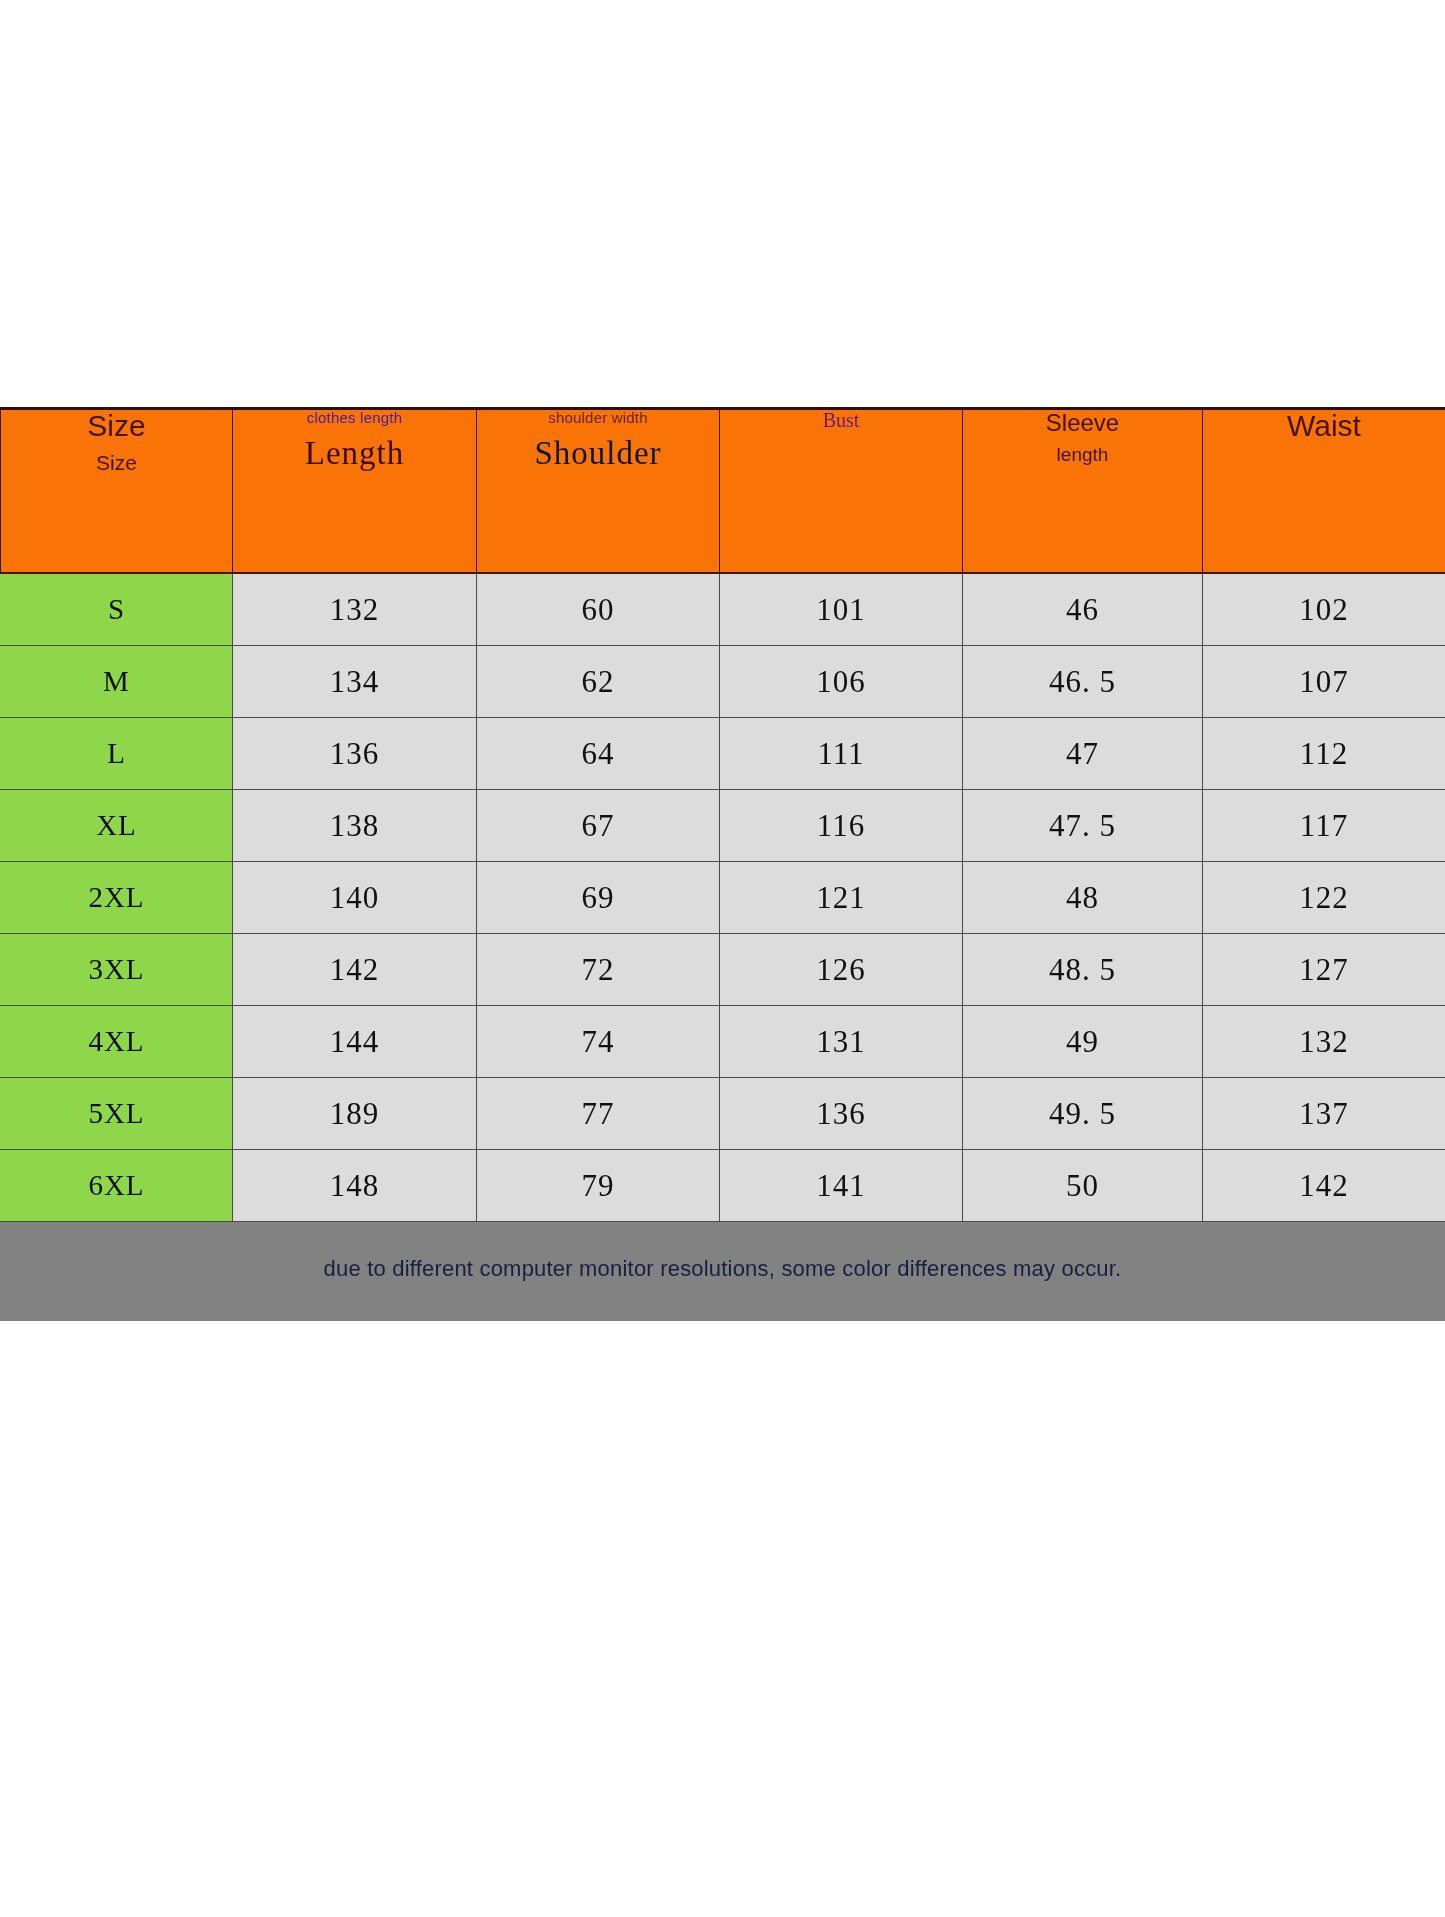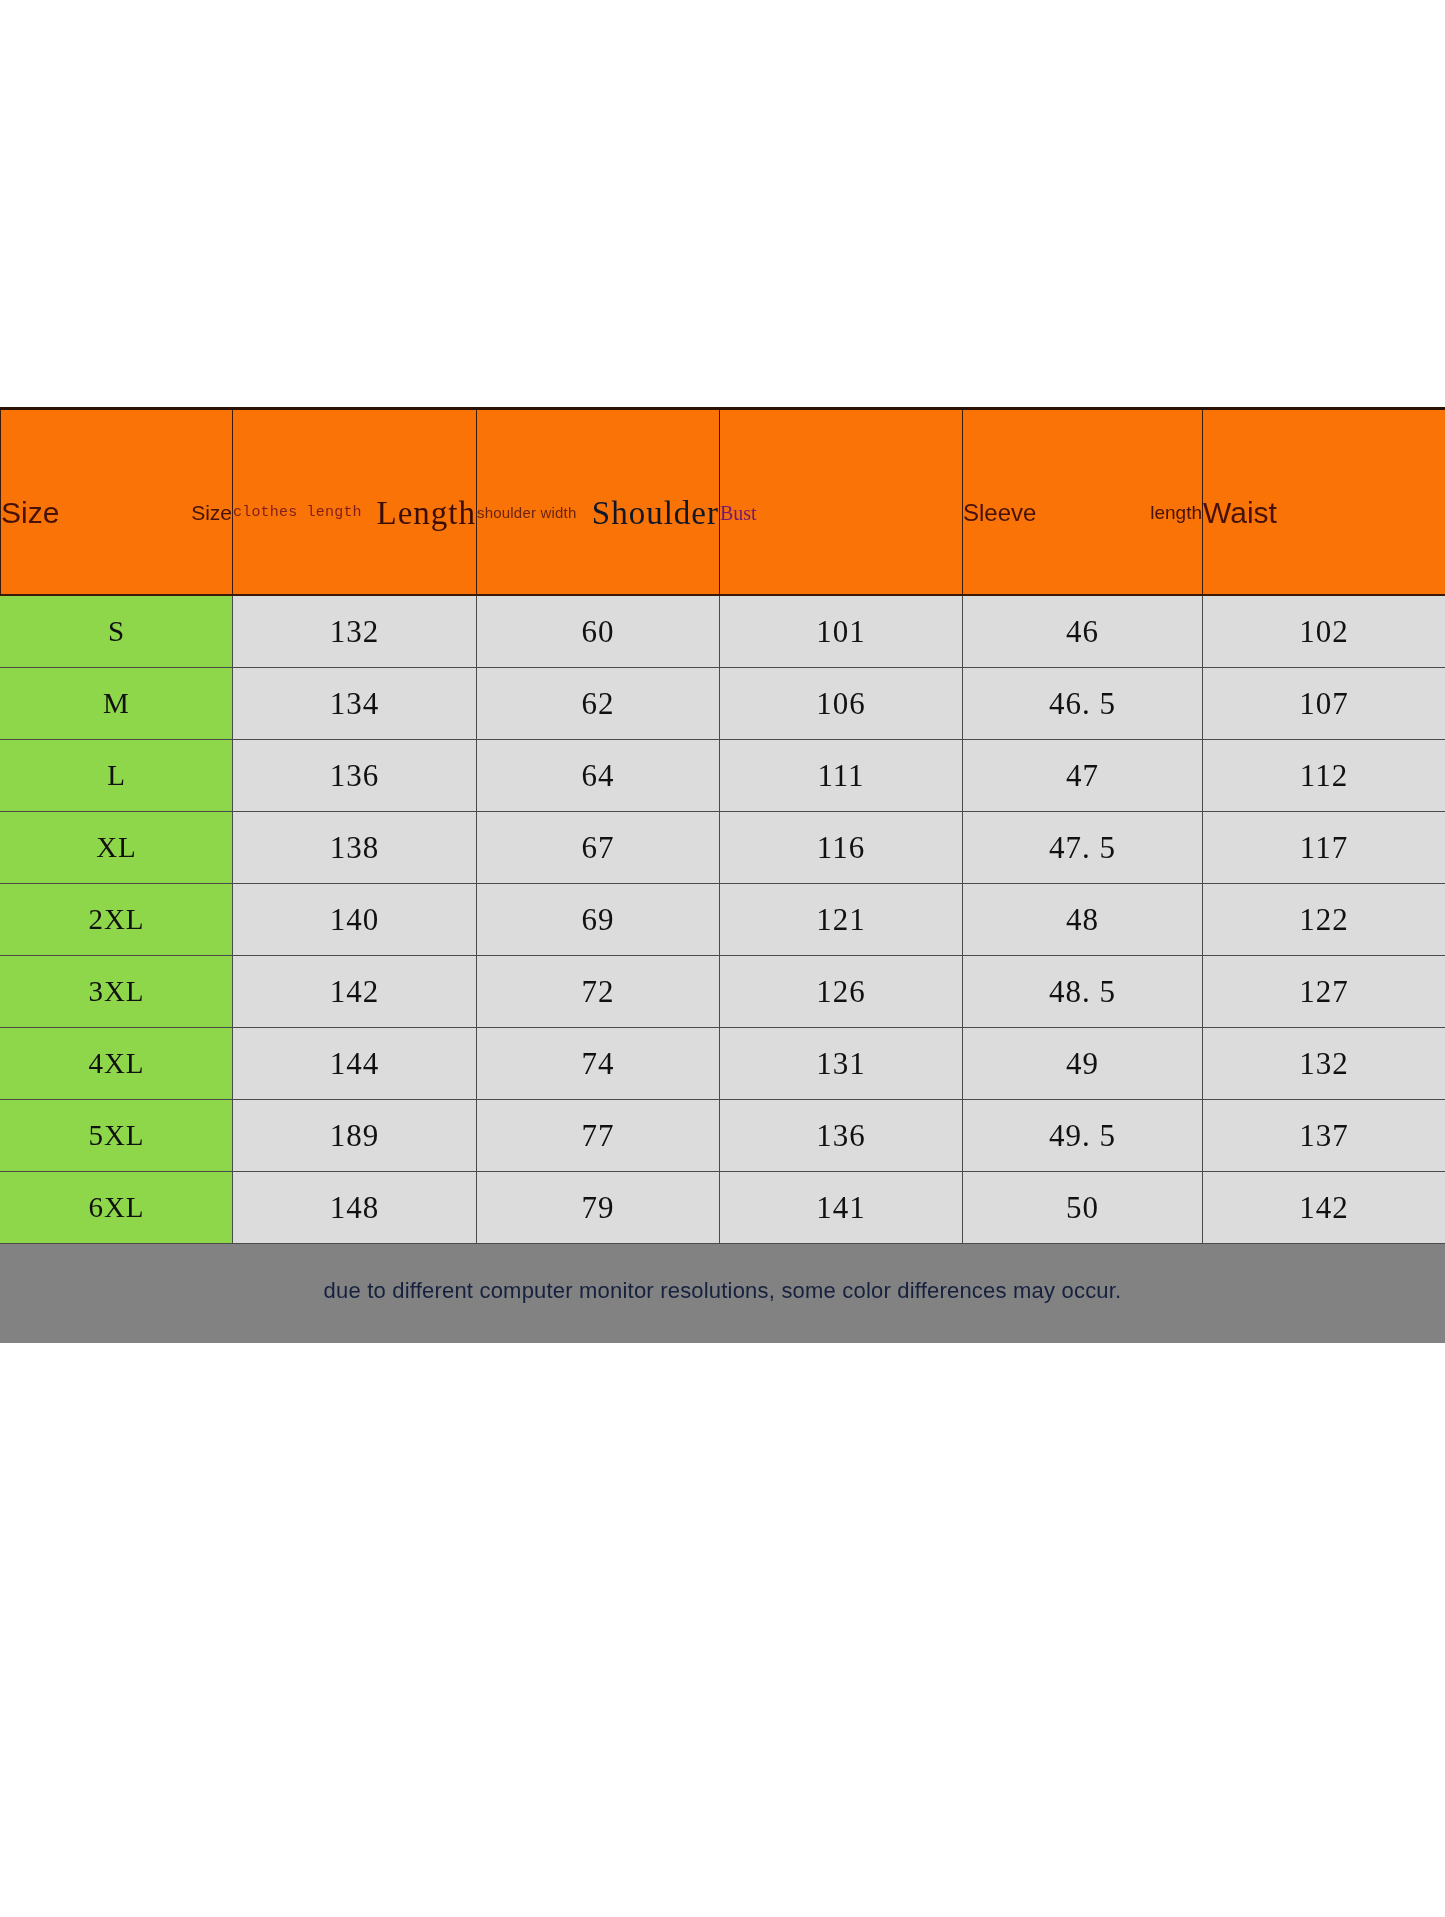--- a/index.html
+++ b/index.html
@@ -52,41 +52,40 @@
     border-top: 3px solid #2b1205;
     padding: 0;
     height: 162px;
     vertical-align: middle;
     text-align: center;
     color: #3d0f06;
     font-weight: normal;
   }
   .hd-stack {
     display: flex;
-    flex-direction: row;
+    flex-direction: column;
     align-items: center;
-    justify-content: space-between;
+    justify-content: flex-start;
     height: 162px;
     gap: 10px;
-    margin-top: 22px;
   }
   .hd-top {
     display: block;
     line-height: 1.05;
   }
   .hd-bot {
     display: block;
     line-height: 1.05;
   }
 
   
   .h-size  .hd-top { font-size: 30px; font-family: "Liberation Sans", sans-serif; color:#46120a; }
   .h-size  .hd-bot { font-size: 21px; font-family: "Liberation Sans", sans-serif; color:#46120a; }
 
-  .h-length .hd-top { font-size: 15px; font-family: Liberation Mono, monospace; color:#7f1d1d; letter-spacing:.2px; }
+  .h-length .hd-top { font-size: 15px; font-family: Liberation Sans, sans-serif; color:#4c1d95; letter-spacing:.2px; }
   .h-length .hd-bot { font-size: 33px; font-family: "Liberation Serif", serif; color:#3a0e06; letter-spacing: 1px; }
 
   .h-shoulder .hd-top { font-size: 15px; font-family: "Liberation Sans", sans-serif; color:#6a2410; letter-spacing:.2px; }
   .h-shoulder .hd-bot { font-size: 33px; font-family: "Liberation Serif", serif; color:#0f172a; letter-spacing: 1px; }
 
   .h-bust  .hd-top { font-size: 20px; font-family: Liberation Serif, serif; color:#701a75; }
   .h-bust  .hd-bot { font-size: 30px; min-height: 34px; }
 
   .h-sleeve .hd-top { font-size: 24px; font-family: "Liberation Sans", sans-serif; color:#46120a; }
   .h-sleeve .hd-bot { font-size: 19px; font-family: "Liberation Sans", sans-serif; color:#46120a; }

